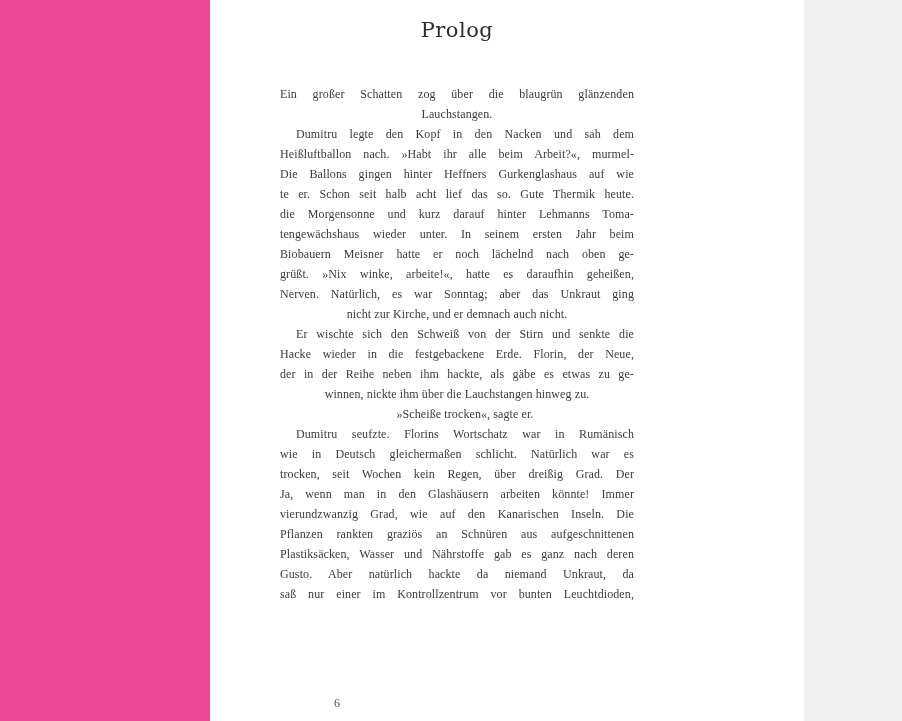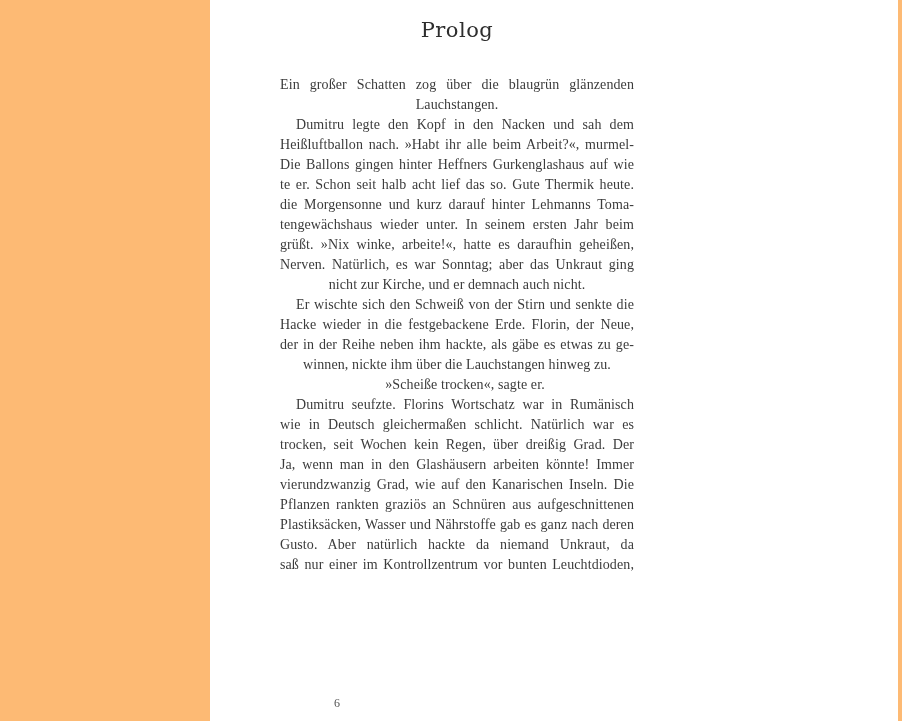--- a/index.html
+++ b/index.html
@@ -3,24 +3,24 @@
 <meta charset="utf-8">
 <style>
   html, body {
     margin: 0;
     padding: 0;
     background: #f0f0f0;
     font-family: "Liberation Serif", "DejaVu Serif", serif;
   }
   .canvas {
     position: relative;
-    width: 902px;
+    width: 804px;
     height: 721px;
     overflow: hidden;
-    background: #fdba74;
+    background: #ec4899;
   }
   .book-page {
     position: absolute;
     left: 210px;
     top: 0;
     width: 688px;
     height: 721px;
     background: #ffffff;
   }
   .chapter-title {
@@ -31,24 +31,24 @@
     margin: 0;
     text-align: center;
     font-family: "DejaVu Serif", "Liberation Serif", serif;
     font-weight: 400;
     font-size: 21px;
     letter-spacing: 0.5px;
     color: #2e2e2e;
   }
   .text-column {
     position: absolute;
-    top: 75px;
+    top: 84px;
     left: 70px;
     width: 354px;
-    font-size: 14px;
+    font-size: 12px;
     color: #3b3b3b;
     letter-spacing: 0.1px;
   }
   .line {
     height: 20px;
     line-height: 20px;
     overflow: hidden;
     text-align: center;
     white-space: normal;
   }
@@ -75,20 +75,21 @@
     <h1 class="chapter-title">Prolog</h1>
     <div class="text-column" id="text-column">
         <div class="line just">Ein großer Schatten zog über die blaugrün glänzenden</div>
         <div class="line">Lauchstangen.</div>
         <div class="line indent just">Dumitru legte den Kopf in den Nacken und sah dem</div>
         <div class="line just">Heißluftballon nach. »Habt ihr alle beim Arbeit?«, murmel-</div>
         <div class="line just">Die Ballons gingen hinter Heffners Gurkenglashaus auf wie</div>
         <div class="line just">te er. Schon seit halb acht lief das so. Gute Thermik heute.</div>
         <div class="line just">die Morgensonne und kurz darauf hinter Lehmanns Toma-</div>
         <div class="line just">tengewächshaus wieder unter. In seinem ersten Jahr beim</div>
+        <div class="line just">Biobauern Meisner hatte er noch lächelnd nach oben ge-</div>
         <div class="line just">grüßt. »Nix winke, arbeite!«, hatte es daraufhin geheißen,</div>
         <div class="line just">Nerven. Natürlich, es war Sonntag; aber das Unkraut ging</div>
         <div class="line">nicht zur Kirche, und er demnach auch nicht.</div>
         <div class="line indent just">Er wischte sich den Schweiß von der Stirn und senkte die</div>
         <div class="line just">Hacke wieder in die festgebackene Erde. Florin, der Neue,</div>
         <div class="line just">der in der Reihe neben ihm hackte, als gäbe es etwas zu ge-</div>
         <div class="line">winnen, nickte ihm über die Lauchstangen hinweg zu.</div>
         <div class="line indent">»Scheiße trocken«, sagte er.</div>
         <div class="line indent just">Dumitru seufzte. Florins Wortschatz war in Rumänisch</div>
         <div class="line just">wie in Deutsch gleichermaßen schlicht. Natürlich war es</div>

